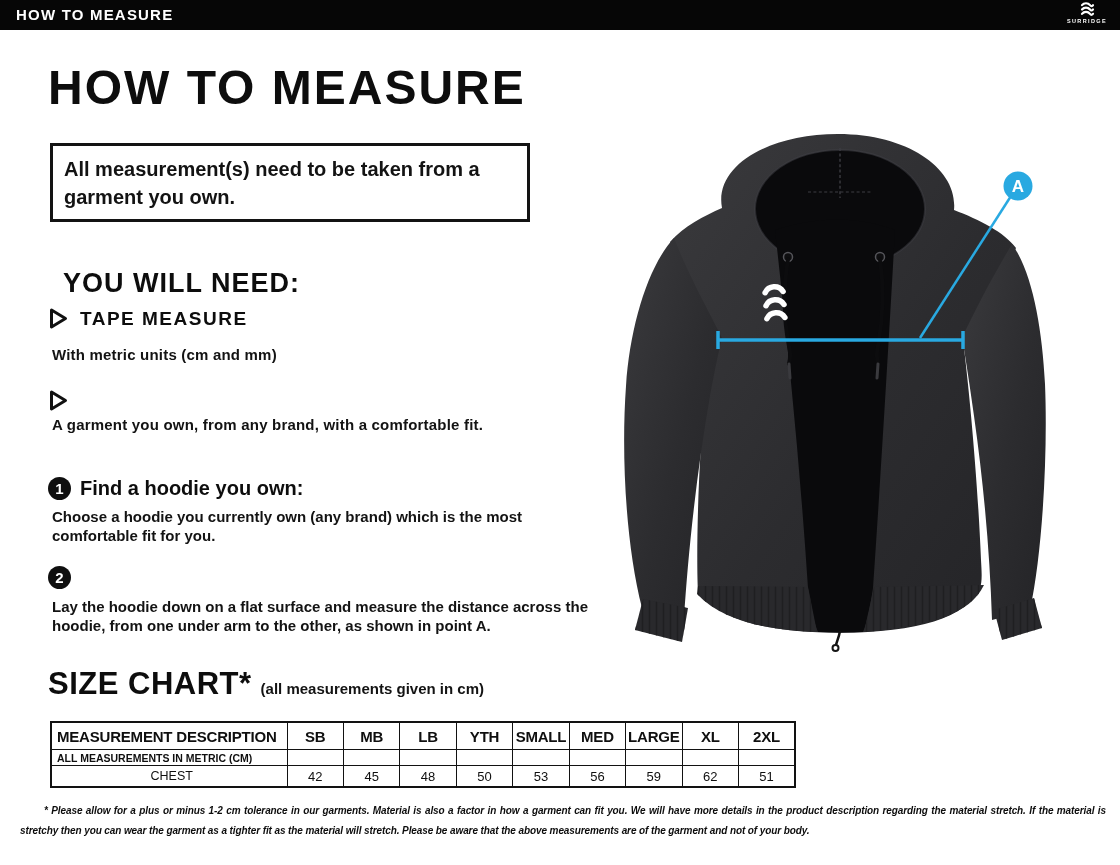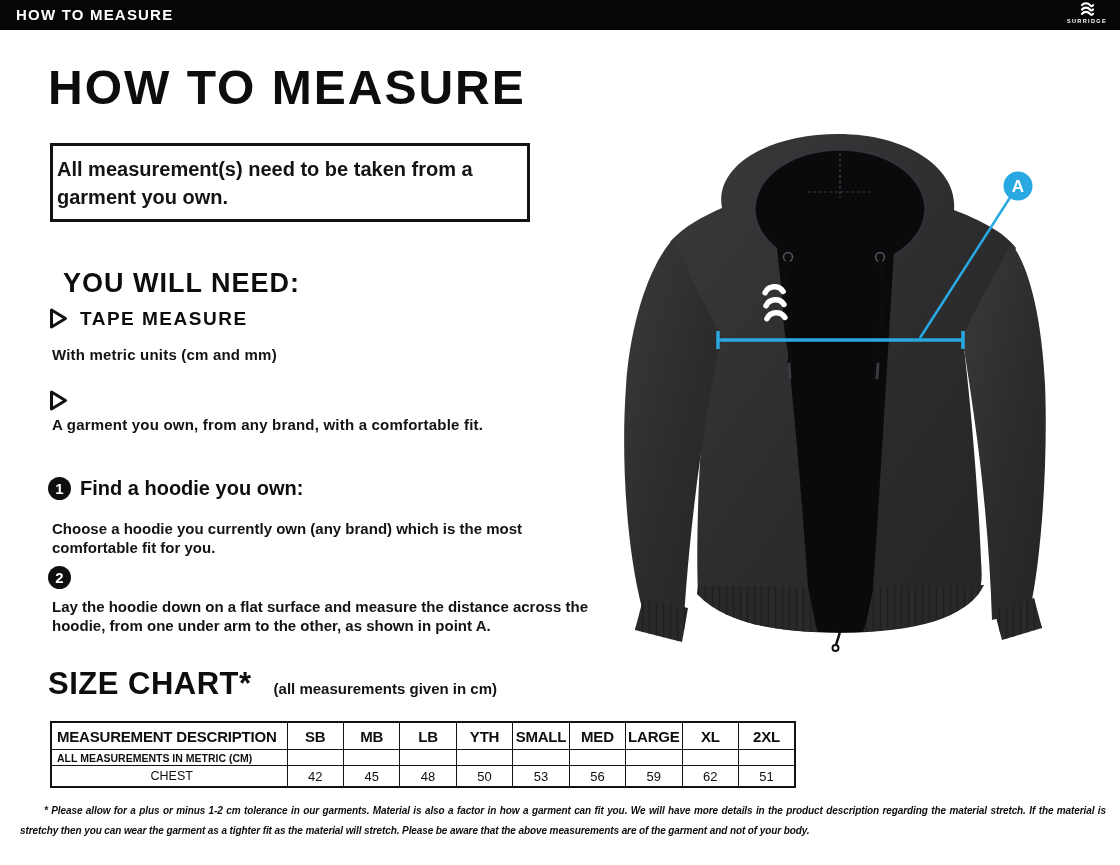--- a/index.html
+++ b/index.html
@@ -15,44 +15,44 @@
     font-weight:bold;letter-spacing:1.2px;color:#fff;}
   .brand{position:absolute;right:8px;top:2px;width:50px;text-align:center;}
   .brand svg{display:block;margin:0 auto;}
   .brand-text{display:block;font-size:5.5px;color:#fff;letter-spacing:1.4px;font-weight:bold;margin-top:1px;}
 
   
   .page-title{position:absolute;left:48px;top:64px;margin:0;font-size:48px;line-height:1;
     font-weight:800;letter-spacing:2px;color:#0d0d0d;}
   .notice-box{position:absolute;left:50px;top:143px;width:480px;height:79px;
     border:3px solid #131313;box-sizing:border-box;}
-  .notice-text{display:block;padding:9px 4px;font-size:20px;line-height:28px;font-weight:bold;color:#131313;}
+  .notice-text{display:block;padding:9px 11px;font-size:20px;line-height:28px;font-weight:bold;color:#131313;}
 
   .need-heading{position:absolute;left:48px;top:253px;margin:15px;font-size:27px;
     font-weight:800;letter-spacing:1px;color:#0d0d0d;}
 
   .need-item{position:absolute;left:48px;display:flex;align-items:center;gap:11px;}
   .need-item.first{top:307px;}
   .need-item.second{top:389px;}
   .need-label{font-size:19px;font-weight:800;letter-spacing:1.5px;color:#0d0d0d;}
   .need-desc{position:absolute;left:52px;font-size:15px;font-weight:bold;color:#131313;letter-spacing:.2px;}
   .need-desc.first{top:346px;}
   .need-desc.second{top:416px;}
 
   .step-head{position:absolute;left:48px;display:flex;align-items:center;gap:9px;}
   .step-head.first{top:477px;}
   .step-head.second{top:566px;}
   .step-num{width:23px;height:23px;border-radius:50%;background:#0f0f0f;color:#fff;
     font-size:15px;font-weight:bold;text-align:center;line-height:23px;flex:0 0 23px;}
   .step-title{font-size:20px;font-weight:800;color:#0d0d0d;}
   .step-desc{position:absolute;left:52px;font-size:15px;font-weight:bold;line-height:19px;color:#131313;}
-  .step-desc.first{top:519px;width:520px;}
+  .step-desc.first{top:507px;width:520px;}
   .step-desc.second{top:597px;width:562px;}
 
-  .sc-head{position:absolute;left:48px;top:666px;display:flex;align-items:baseline;gap:22px;}
+  .sc-head{position:absolute;left:48px;top:666px;display:flex;align-items:baseline;gap:9px;}
   .sc-title{font-size:31px;font-weight:800;letter-spacing:.5px;color:#0d0d0d;}
   .sc-note{font-size:15px;font-weight:bold;color:#131313;}
 
   
   table.size-chart{position:absolute;left:50px;top:721px;width:746px;border-collapse:collapse;
     table-layout:fixed;border:2px solid #121212;}
   .size-chart th,.size-chart td{border:1.5px solid #121212;color:#0f0f0f;overflow:hidden;
     white-space:nowrap;padding:0;}
   .size-chart thead th{height:26px;font-size:15px;font-weight:bold;letter-spacing:-.2px;text-align:center;}
   .size-chart th.desc,.size-chart td.desc{text-align:left;padding-left:5px;}

